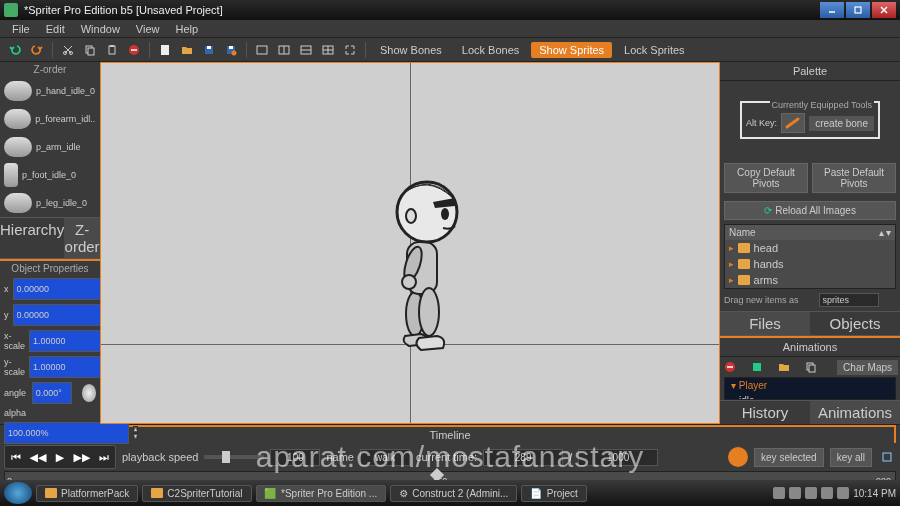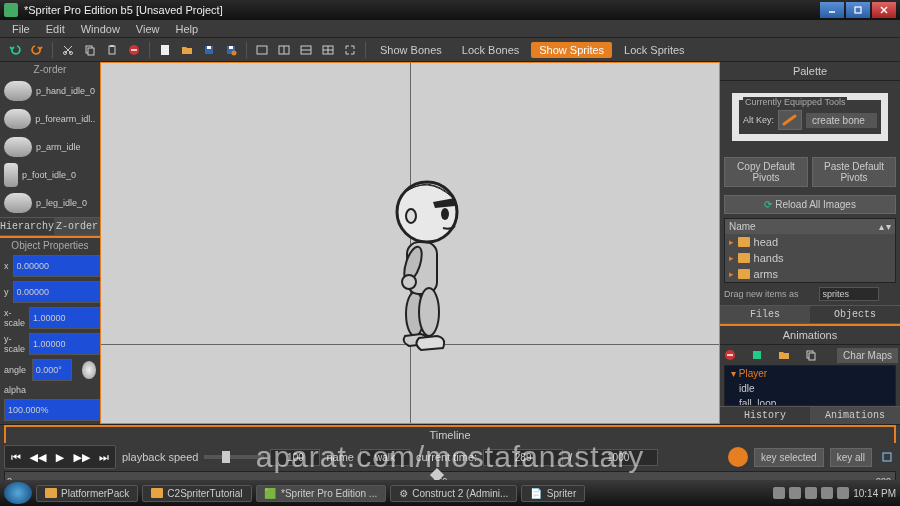--- a/index.html
+++ b/index.html
@@ -31,39 +31,39 @@
 
 
 .leftpanel { width: 100px; background: #3a3a3a; display: flex; flex-direction: column; }
 .panelhdr { text-align: center; padding: 2px; font-size: 10px; color: #aaa; }
 .zlist { flex: 0 0 auto; }
 .zitem { display: flex; align-items: center; height: 28px; padding: 2px 4px; gap: 4px; }
 .zthumb { width: 28px; height: 20px; background: linear-gradient(#ddd,#999); border-radius: 10px; }
 .zthumb.vert { width: 14px; height: 24px; border-radius: 4px; }
 .zname { font-size: 9px; color: #ccc; overflow: hidden; white-space: nowrap; }
 .tabrow { display: flex; border-top: 1px solid #555; border-bottom: 1px solid #555; }
-.tab { flex: 1; text-align: center; padding: 3px 0; font-size: 10px; cursor: pointer; font-family: Liberation Mono, monospace; }
+.tab { flex: 1; text-align: center; padding: 3px 0; font-size: 15px; cursor: pointer; }
 .tab.active { background: #4a4a4a; }
 .proprow { display: flex; align-items: center; padding: 2px 4px; gap: 4px; }
 .proplabel { width: 30px; font-size: 9px; }
 .propinput { flex: 1; background: #1d4ed8; border: 1px solid #555; color: #ccc; font-size: 9px; padding: 1px 3px; height: 22px; }
 .spinner { width: 10px; display: flex; flex-direction: column; }
 .spinbtn { height: 7px; background: #555; border: 1px solid #333; cursor: pointer; font-size: 6px; text-align: center; line-height: 5px; }
 .angleknob { width: 18px; height: 18px; background: radial-gradient(#eee,#999); border-radius: 50%; margin-left: 6px; }
 
 
 .canvas { flex: 1; background: #cfcfcf; position: relative; border: 1px solid #e67e22; }
 .crosshair-v { position: absolute; left: 50%; top: 0; bottom: 0; width: 1px; background: #666; }
 .crosshair-h { position: absolute; top: 78%; left: 0; right: 0; height: 1px; background: #666; }
 .character { position: absolute; left: 44%; top: 28%; width: 100px; height: 190px; }
 
 
 .rightpanel { width: 180px; background: #3a3a3a; display: flex; flex-direction: column; }
 .rhdr { text-align: center; padding: 3px; font-size: 11px; border-bottom: 1px solid #222; }
-.fieldset { border: 7px solid #e5e5e5; margin: 12px; padding: 4px; }
+.fieldset { border: 2px solid #e5e5e5; margin: 20px; padding: 4px; text-align: right; }
 .fieldset .legend { font-size: 9px; color: #aaa; position: relative; top: -9px; background: #3a3a3a; padding: 0 2px; display: inline-block; }
 .toolrow { display: flex; align-items: center; gap: 4px; margin-top: -6px; }
 .toolicon { width: 24px; height: 20px; background: #555; border: 1px solid #666; display: flex; align-items: center; justify-content: center; }
 .toolname { background: #555; padding: 2px 6px; font-size: 10px; flex: 1; }
 .rbtn { background: #555; border: 1px solid #666; padding: 3px 6px; font-size: 10px; cursor: pointer; text-align: center; }
 .btnrow { display: flex; gap: 4px; margin: 4px; justify-content: center; }
 .btnrow .rbtn { flex: 1; }
 .listbox { margin: 0 4px; background: #4a4a4a; border: 1px solid #222; }
 .listhdr { display: flex; background: #555; padding: 2px 4px; font-size: 10px; }
 .listhdr .sortbtns { margin-left: auto; display: flex; gap: 2px; }
@@ -501,21 +501,21 @@
   <div class="taskitem active">
       <span>🟩</span>
       <span>*Spriter Pro Edition ...</span>
     </div>
   <div class="taskitem">
       <span>⚙</span>
       <span>Construct 2 (Admini...</span>
     </div>
   <div class="taskitem">
       <span>📄</span>
-      <span>Spriter</span>
+      <span>Project</span>
     </div>
   <div class="tray">
     <div class="trayicon"></div>
     <div class="trayicon"></div>
     <div class="trayicon"></div>
     <div class="trayicon"></div>
     <div class="trayicon"></div>
     <span>10:14 PM</span>
   </div>
 </div>

